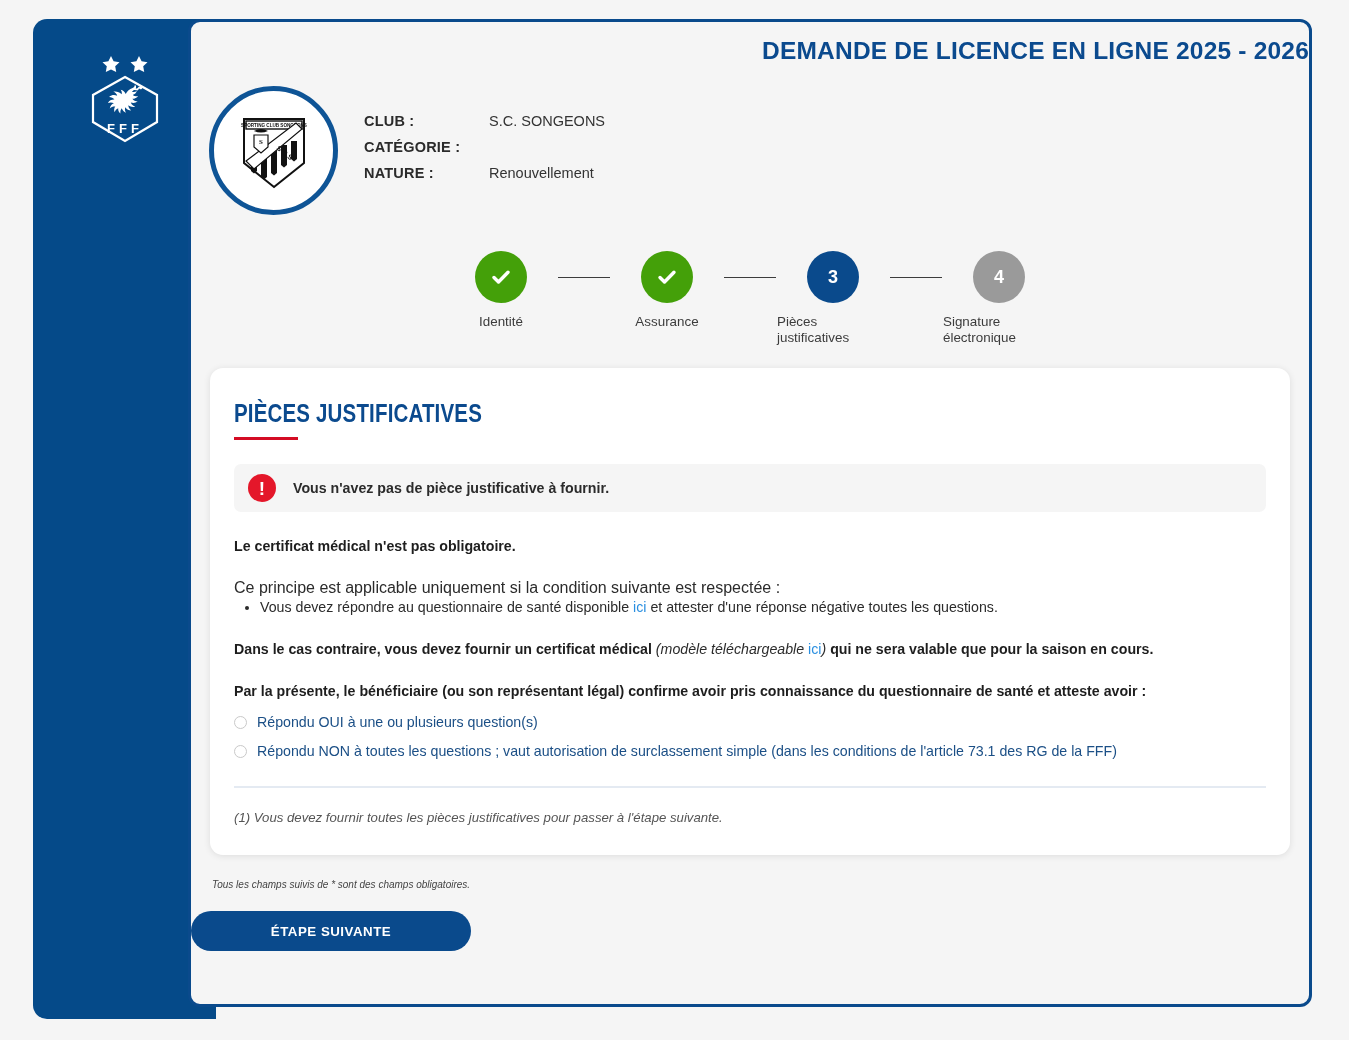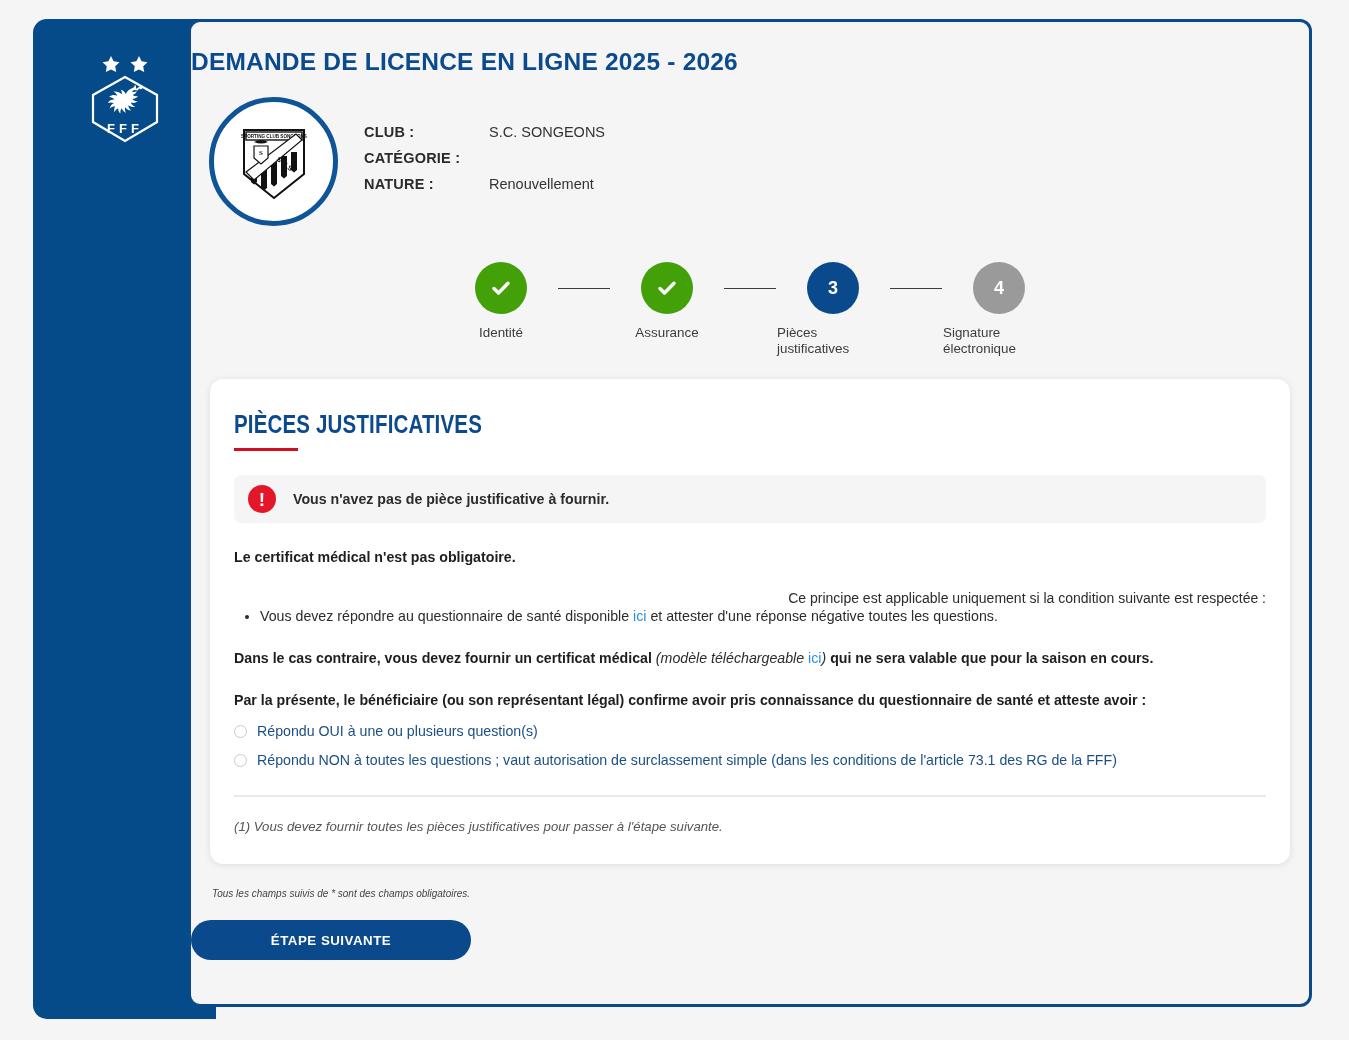--- a/index.html
+++ b/index.html
@@ -52,22 +52,22 @@
     height: 988px;
     background: #f5f5f5;
     border: 3px solid #0a4a8c;
     border-radius: 12px;
     z-index: 2;
   }
 
   
   .page-title {
     margin: 0;
-    padding-top: 26px;
-    text-align: left;
+    padding-top: 15px;
+    text-align: right;
     font-size: 24.5px;
     font-weight: bold;
     letter-spacing: .2px;
     color: #0b4a8e;
   }
 
   
   .club-row {
     display: flex;
     align-items: flex-start;
@@ -207,25 +207,24 @@
 
   
   .body-copy { margin-top: 26px; color: #2b2b2b; }
   .body-copy .strong-line {
     font-size: 14.2px;
     font-weight: bold;
     color: #1e1e1e;
     margin: 0;
   }
   .body-copy .norm {
-    font-size: 14px;
+    font-size: 16px;
     color: #2b2b2b;
     margin: 25px 0 0 0;
     font-weight: normal;
-    text-align: right;
   }
   .bullets {
     margin: 2px 0 0 0;
     padding-left: 26px;
     font-size: 14.2px;
     color: #2b2b2b;
   }
   .bullets li { margin: 0; }
   .mixed-line {
     font-size: 14.2px;

